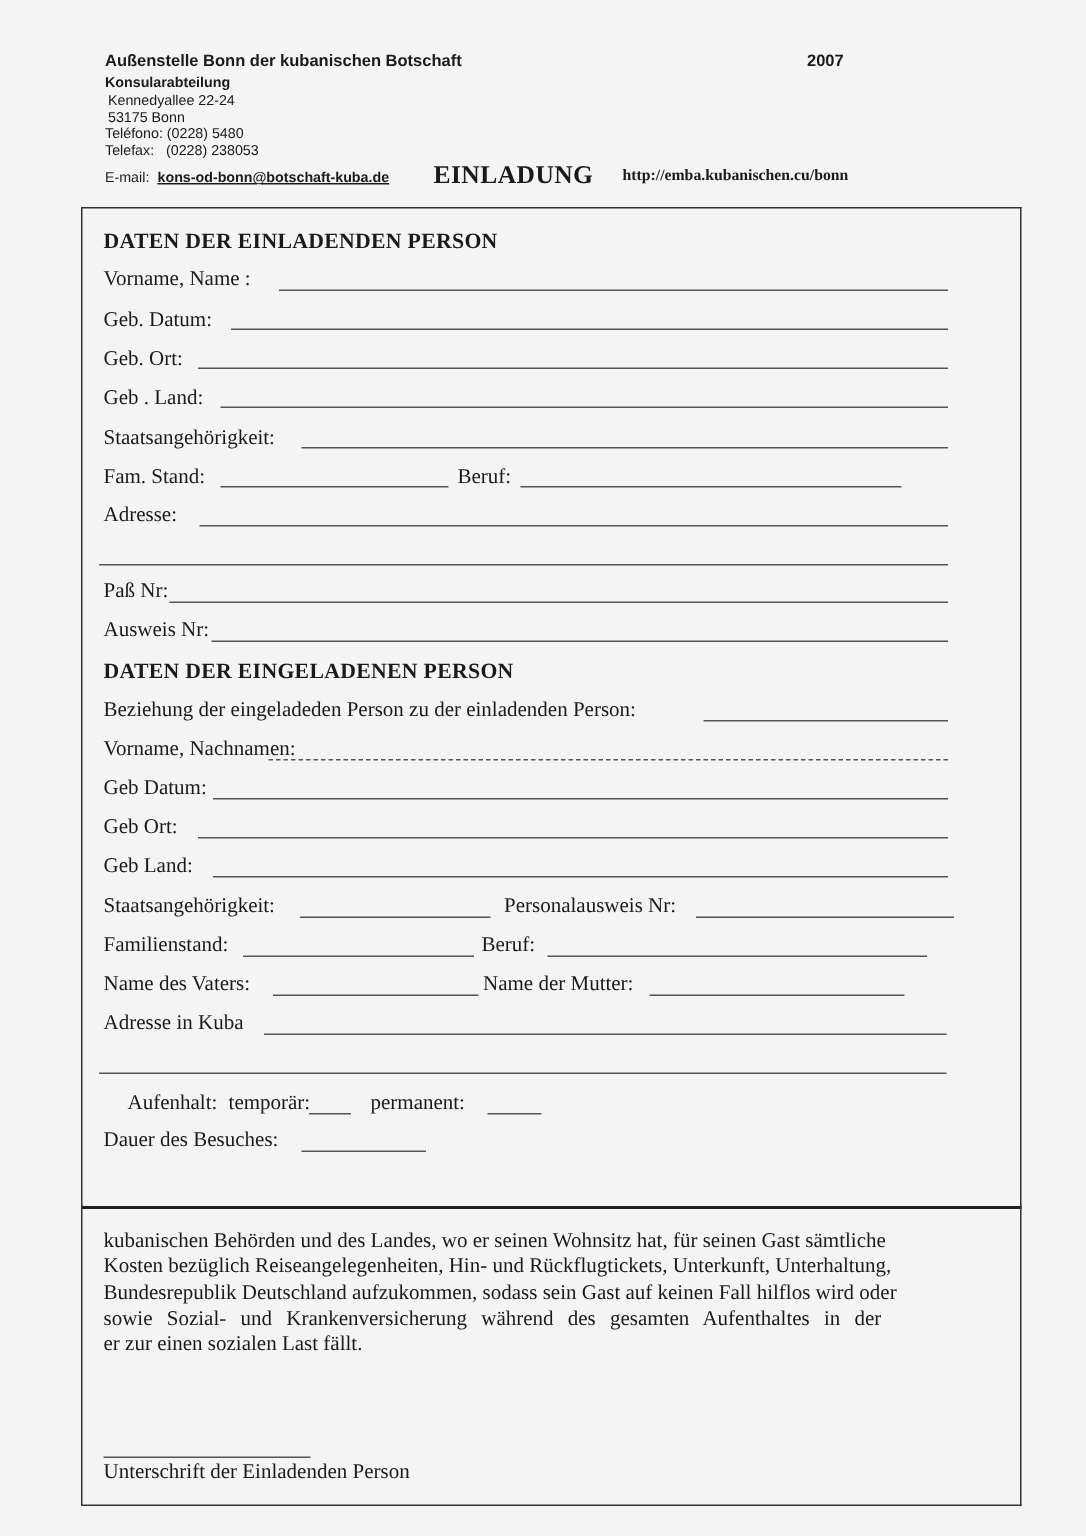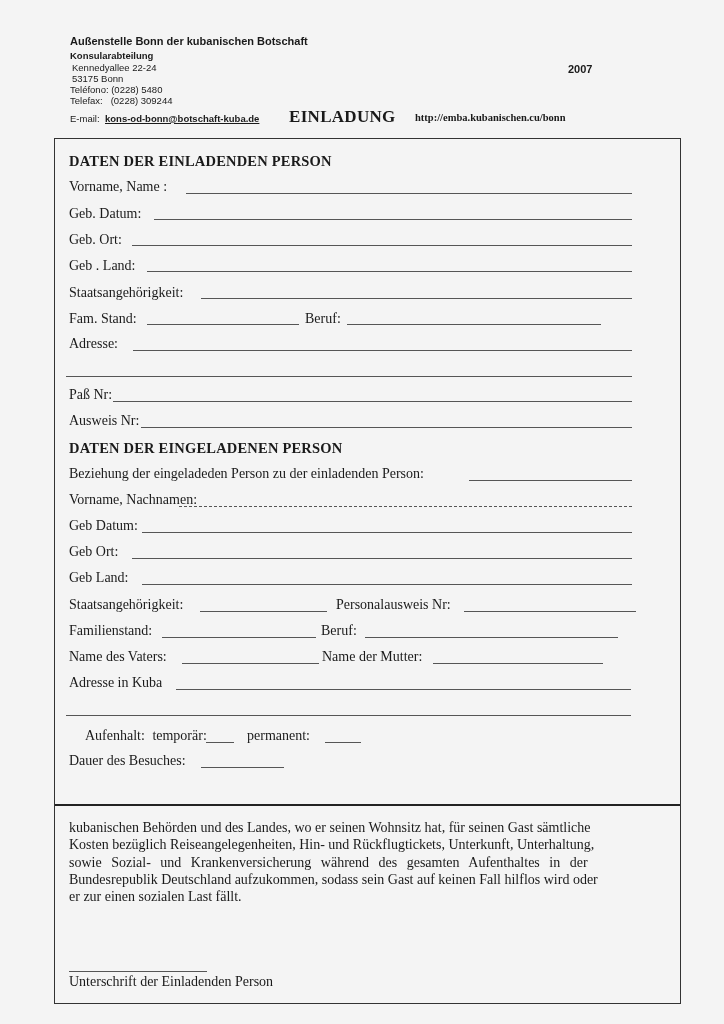--- a/index.html
+++ b/index.html
@@ -18,26 +18,26 @@
   .line { position:absolute; border-bottom:1px solid #555; height:0; }
   .section-title { position:absolute; left:69px; font-size:14.5px; font-weight:bold; letter-spacing:0.2px; }
   .note { position:absolute; left:69px; width:622px; font-size:14px; line-height:17.3px; text-align:justify; }
   .note-last { text-align:left; }
 </style>
 </head>
 <body>
 
 <div>
   <div class="abs sans hdr-title" style="left:70px;top:35px;">Außenstelle Bonn der kubanischen Botschaft</div>
-  <div class="abs sans hdr-title" style="left:568px;top:35px;margin-top:28px;">2007</div>
+  <div class="abs sans hdr-title" style="left:538px;top:35px;">2007</div>
   <div class="abs sans hdr-line" style="left:70px;top:50px;font-weight:bold;text-align:center;">Konsularabteilung</div>
   <div class="abs sans hdr-line" style="left:72px;top:62px;">Kennedyallee 22-24</div>
   <div class="abs sans hdr-line" style="left:72px;top:73px;">53175 Bonn</div>
   <div class="abs sans hdr-line" style="left:70px;top:84px;">Teléfono: (0228) 5480</div>
-  <div class="abs sans hdr-line" style="left:70px;top:95px;white-space:pre;">Telefax:   (0228) 309244</div>
+  <div class="abs sans hdr-line" style="left:70px;top:95px;white-space:pre;">Telefax:   (0228) 238053</div>
   <div class="abs sans hdr-line" style="left:70px;top:113px;font-size:9.5px;">E-mail:</div>
   <div class="abs sans hdr-line" style="left:105px;top:113px;font-weight:bold;text-decoration:underline;">kons-od-bonn@botschaft-kuba.de</div>
   <div class="abs serif" style="left:289px;top:107px;font-size:17px;font-weight:bold;letter-spacing:0.3px;">EINLADUNG</div>
   <div class="abs serif" style="left:415px;top:112px;font-size:10.5px;font-weight:bold;">http://emba.kubanischen.cu/bonn</div>
 </div>
 
 <div class="frame" style="left:54px;top:138px;width:625px;height:665px;border-bottom:2px solid #222;"></div>
 <div class="frame" style="left:54px;top:803px;width:625px;height:200px;border-top:none;"></div>
 
 <div class="section-title serif" style="top:153px;">DATEN  DER  EINLADENDEN PERSON</div>
@@ -163,19 +163,19 @@
 <div class="line" style="left:325px;top:742px;width:36px;"></div>
 
 <div class="row serif" style="top:752px;">
   <span class="lbl">Dauer des Besuches:</span>
 </div>
 <div class="line" style="left:201px;top:767px;width:83px;"></div>
 
 <div class="note serif" style="top:819px;">
   <div>kubanischen Behörden und des Landes, wo er seinen Wohnsitz hat, für seinen Gast sämtliche</div>
   <div>Kosten bezüglich Reiseangelegenheiten, Hin- und Rückflugtickets, Unterkunft, Unterhaltung,</div>
+  <div>Bundesrepublik Deutschland aufzukommen, sodass sein Gast auf keinen Fall hilflos wird oder</div>
   <div style="word-spacing:6px;">sowie Sozial- und Krankenversicherung während des gesamten Aufenthaltes in der</div>
-  <div>Bundesrepublik Deutschland aufzukommen, sodass sein Gast auf keinen Fall hilflos wird oder</div>
   <div class="note-last">er zur einen sozialen Last fällt.</div>
 </div>
 
 <div class="line" style="left:69px;top:971px;width:138px;"></div>
 <div class="abs serif" style="left:69px;top:974px;font-size:14px;">Unterschrift der Einladenden Person</div>
 
 </body></html>

